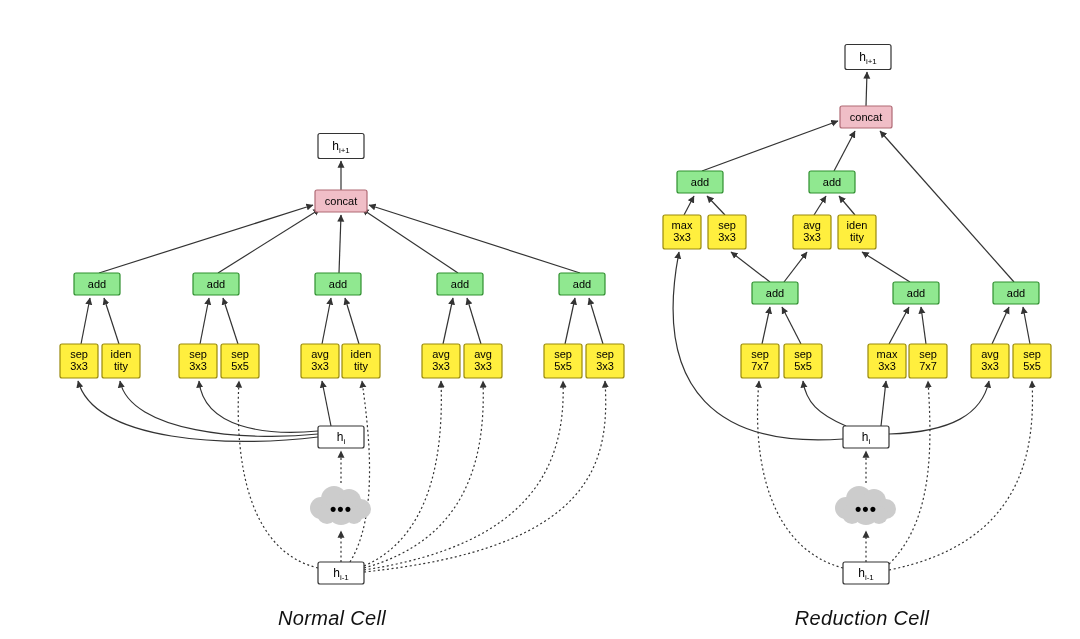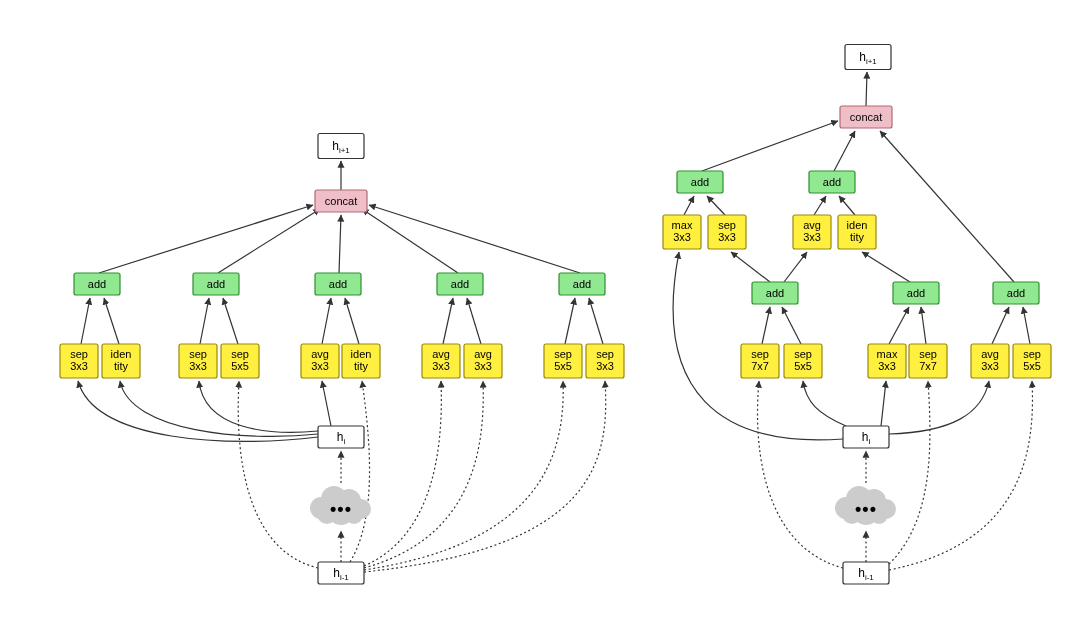--- a/index.html
+++ b/index.html
@@ -250,13 +250,15 @@
           <circle cx="852" cy="514" r="10" fill="#cccccc"></circle>
           <circle cx="879" cy="515" r="9" fill="#cccccc"></circle>
           <text x="866" y="515" text-anchor="middle" font-size="18" font-weight="bold" letter-spacing="1" fill="#999999">•••</text>
         </g>
         <g>
           <rect x="843" y="562" width="46" height="22" rx="2" fill="#ffffff" stroke="#333333" class="node-rect"></rect>
           <text x="866" y="577" text-anchor="middle" font-size="12"><tspan>h</tspan><tspan font-size="8" dy="3">i-1</tspan></text>
         </g>
       </g>
     </svg>
+  <div class="caption" id="caption-normal">Normal Cell</div>
+  <div class="caption" id="caption-reduction">Reduction Cell</div>
 </div>
 
 </body></html>

